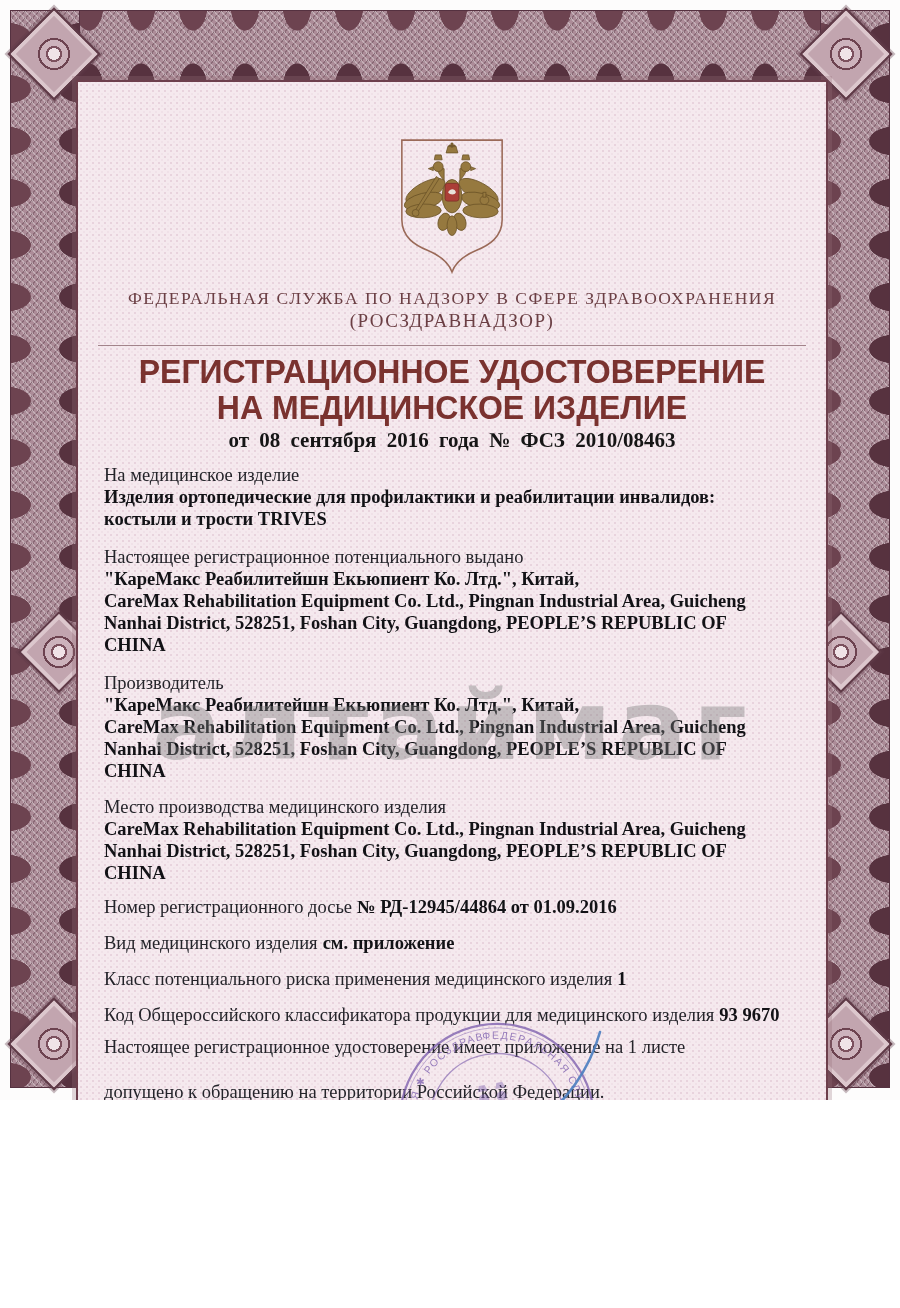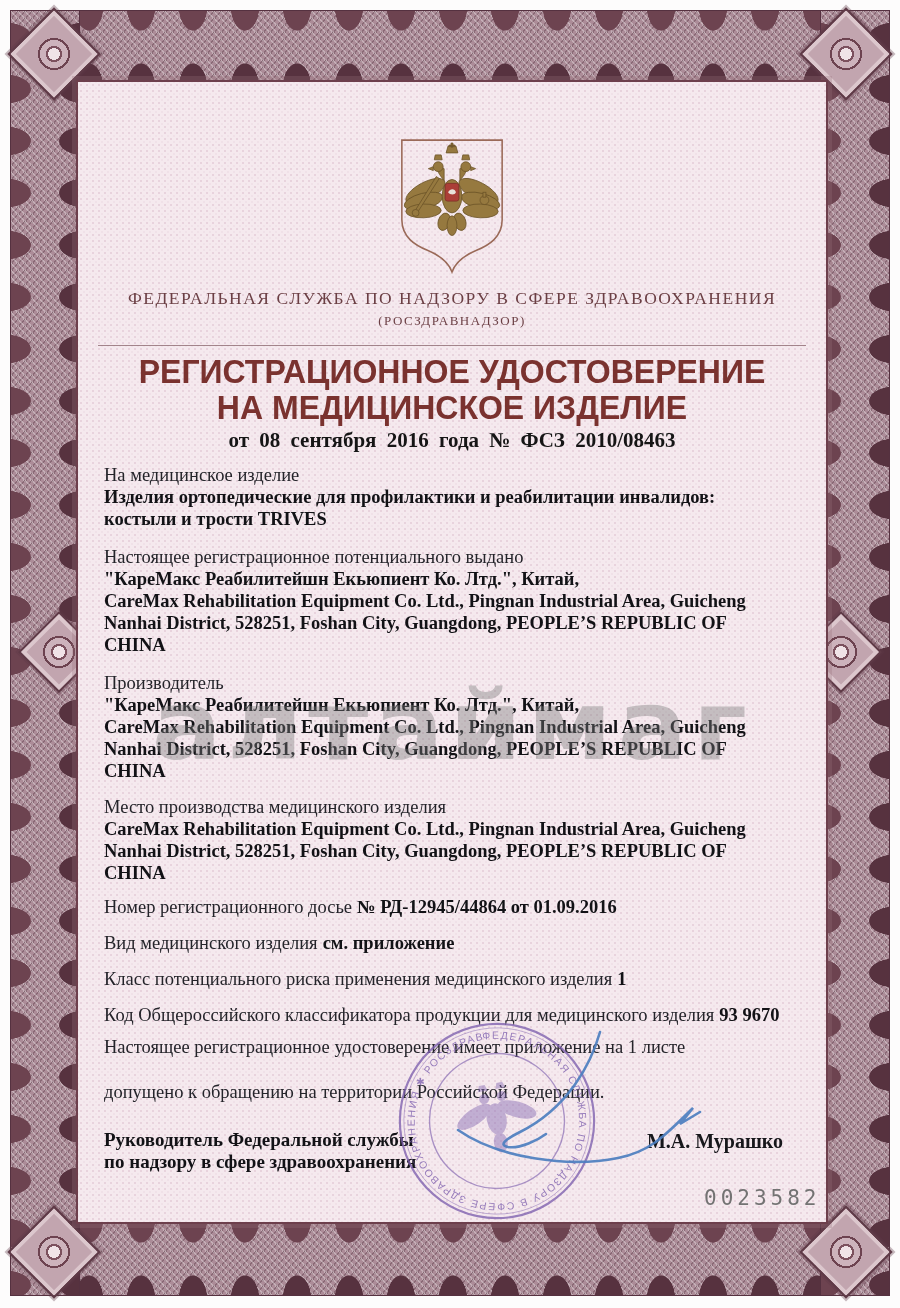--- a/index.html
+++ b/index.html
@@ -1,16 +1,16 @@
 <!DOCTYPE html>
 <html><head>
 <meta charset="utf-8">
 <style>
   html,body{margin:0;padding:0;background:#ffffff;}
-  .page{position:relative;width:900px;height:1308px;margin:0 auto;background:#fdfcfc;overflow:hidden;
+  .page{position:relative;width:900px;height:1100px;margin:0 auto;background:#fdfcfc;overflow:hidden;
         font-family:"Liberation Serif", serif;}
   
   .band{position:absolute;border:1px solid #553140;background-color:#ac8c98;}
   .band.h{left:10px;right:10px;height:72px;
     background-image:
       radial-gradient(ellipse 26px 46px at 50% 108%, #57323f 0 54%, rgba(87,50,63,0) 56%),
       radial-gradient(ellipse 15px 30px at 50% 112%, #dcc6cd 0 50%, rgba(220,198,205,0) 52%),
       radial-gradient(ellipse 26px 46px at 50% -8%, #6d4350 0 54%, rgba(109,67,80,0) 56%),
       repeating-linear-gradient(45deg, rgba(255,255,255,.30) 0 1px, rgba(255,255,255,0) 1px 4px),
       repeating-linear-gradient(-45deg, rgba(74,42,54,.35) 0 1px, rgba(74,42,54,0) 1px 4px);
@@ -37,21 +37,21 @@
   .content{position:absolute;left:76px;top:80px;width:752px;height:1144px;box-sizing:border-box;
     border:2px solid #6d3f4c;box-shadow:0 0 0 4px rgba(150,110,122,.28);
     background-color:#f5e9ee;
     background-image:radial-gradient(#e8d3dd 1px, rgba(232,211,221,0) 1.4px),
                      radial-gradient(#f0e1e8 1px, rgba(240,225,232,0) 1.4px);
     background-size:6px 6px,6px 6px;background-position:0 0,3px 3px;
     padding:0 26px;z-index:2;}
   .coa{display:block;margin:52px auto 0;width:118px;height:146px;}
   .authority{margin:8px 0 0;text-align:center;font-size:17.5px;line-height:21px;
     letter-spacing:1.5px;color:#6b3f44;}
-  .authority2{margin:2px 0 0;text-align:center;font-size:13px;line-height:19px;
+  .authority2{margin:2px 0 0;text-align:center;font-size:19px;line-height:19px;
     letter-spacing:1.5px;color:#6b3f44;}
   .rule{border:none;border-top:1px solid rgba(118,78,86,.65);margin:15px -6px 0;}
   .title1,.title2{margin:0;text-align:center;font-family:"Liberation Sans",sans-serif;
     font-weight:bold;color:#7a322f;font-size:33px;line-height:36px;transform:scaleX(.97);}
   .title1{margin-top:8px;}
   .dateline{margin:2px 0 0;text-align:center;font-weight:bold;color:#161616;
     font-size:21px;line-height:24px;word-spacing:5px;}
   .para{margin:0;font-size:18.5px;line-height:22px;color:#24242a;}
   .para b,.val{font-weight:bold;color:#121216;}
   .val{margin-left:5px;margin-top:44px;}

